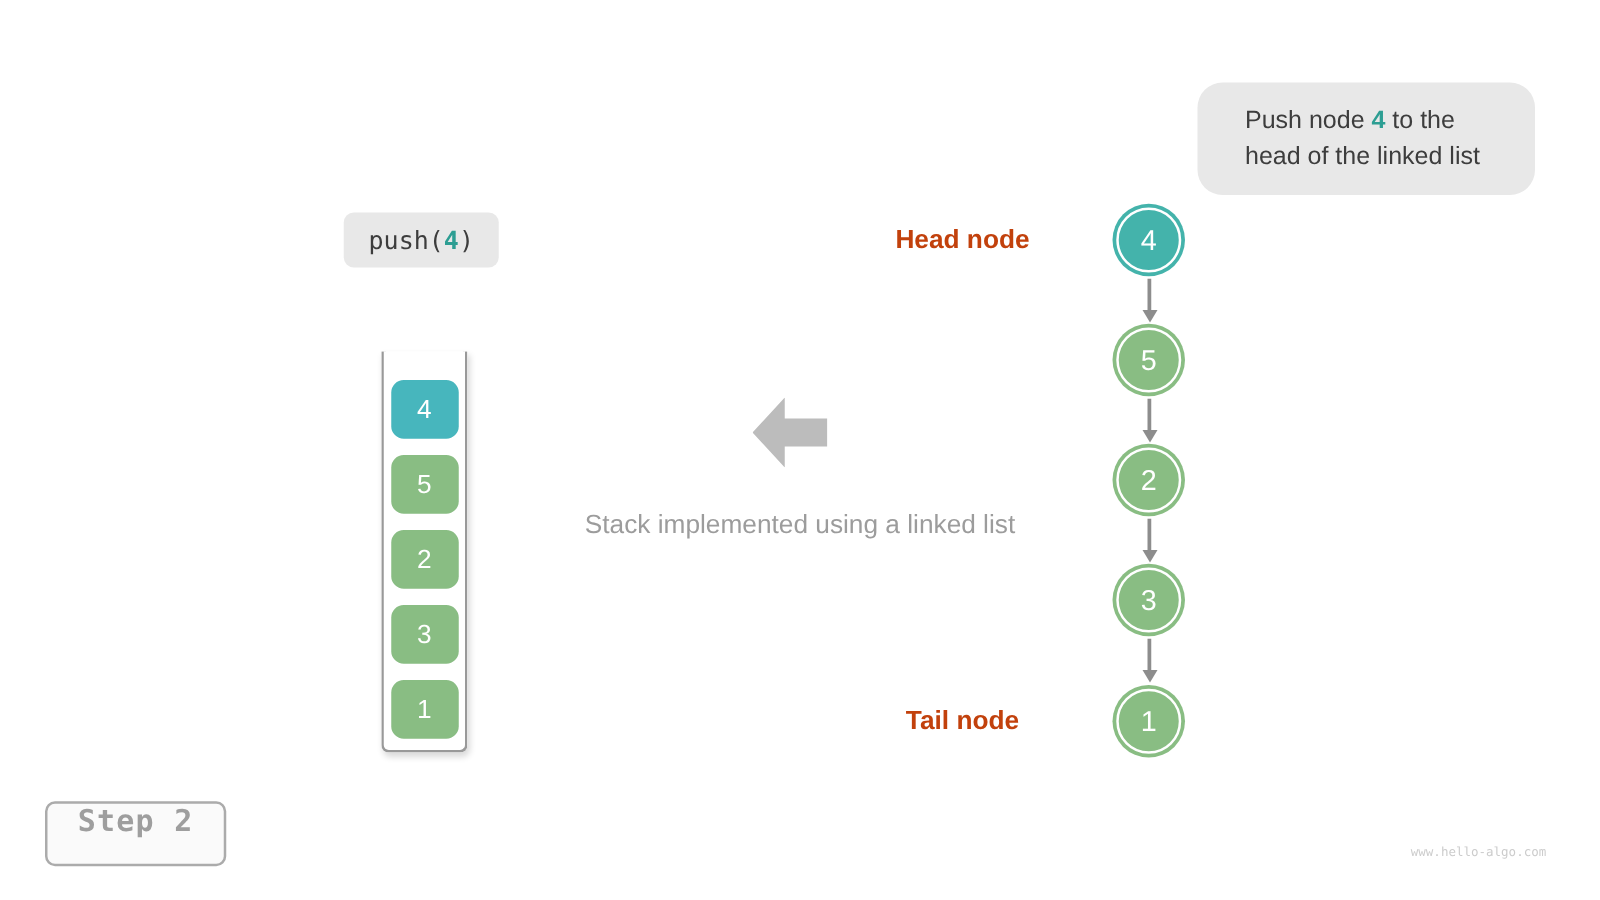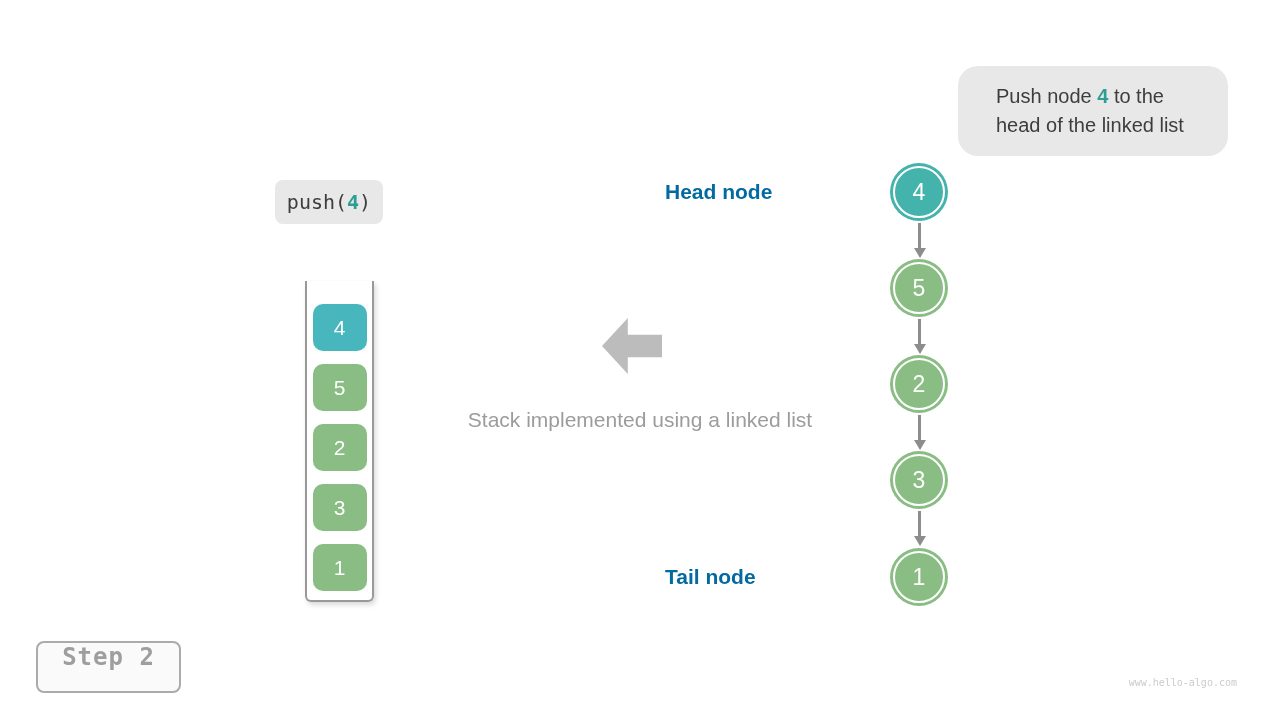--- a/index.html
+++ b/index.html
@@ -14,21 +14,21 @@
   .note {
     position:absolute; left:958px; top:66px; width:270px; height:90px;
     background:var(--box-gray); border-radius:20px;
     padding:16px 38px; color:var(--dark-text);
     font-size:20px; line-height:29px; white-space:pre-line;
   }
   .hl { color:var(--accent-text); font-weight:bold; }
 
   
   .code-box {
-    position:absolute; left:275px; top:180px; width:108px; height:44px;
+    position:absolute; left:275px; top:170px; width:124px; height:44px;
     background:var(--box-gray); border-radius:8px;
     display:flex; align-items:center; justify-content:center;
     font-family:"DejaVu Sans Mono", monospace;
     font-size:20px; color:var(--dark-text);
   }
 
   
   .stack {
     position:absolute; left:305px; top:281px; width:69px; height:321px;
     border:2px solid var(--border-gray); border-top:none;
@@ -78,22 +78,22 @@
     background:var(--line-gray);
   }
   .connector::after {
     content:""; position:absolute; left:-4.5px; bottom:-9px;
     border-left:6px solid transparent; border-right:6px solid transparent;
     border-top:10px solid var(--line-gray);
   }
 
   
   .ll-label {
-    position:absolute; left:665px; width:210px; text-align:left;
-    color:#0369a1; font-size:21px; font-weight:bold; line-height:26px;
+    position:absolute; left:665px; width:210px; text-align:center;
+    color:#c2410c; font-size:21px; font-weight:bold; line-height:26px;
   }
   .label-head { top:179px; }
   .label-tail { top:564px; }
 
   
   .step-badge {
     position:absolute; left:36px; top:641px; width:145px; height:52px;
     background:#fafafa; border:2px solid #ababab; border-radius:8px;
     display:flex; justify-content:center;
     font-family:"DejaVu Sans Mono", monospace;

